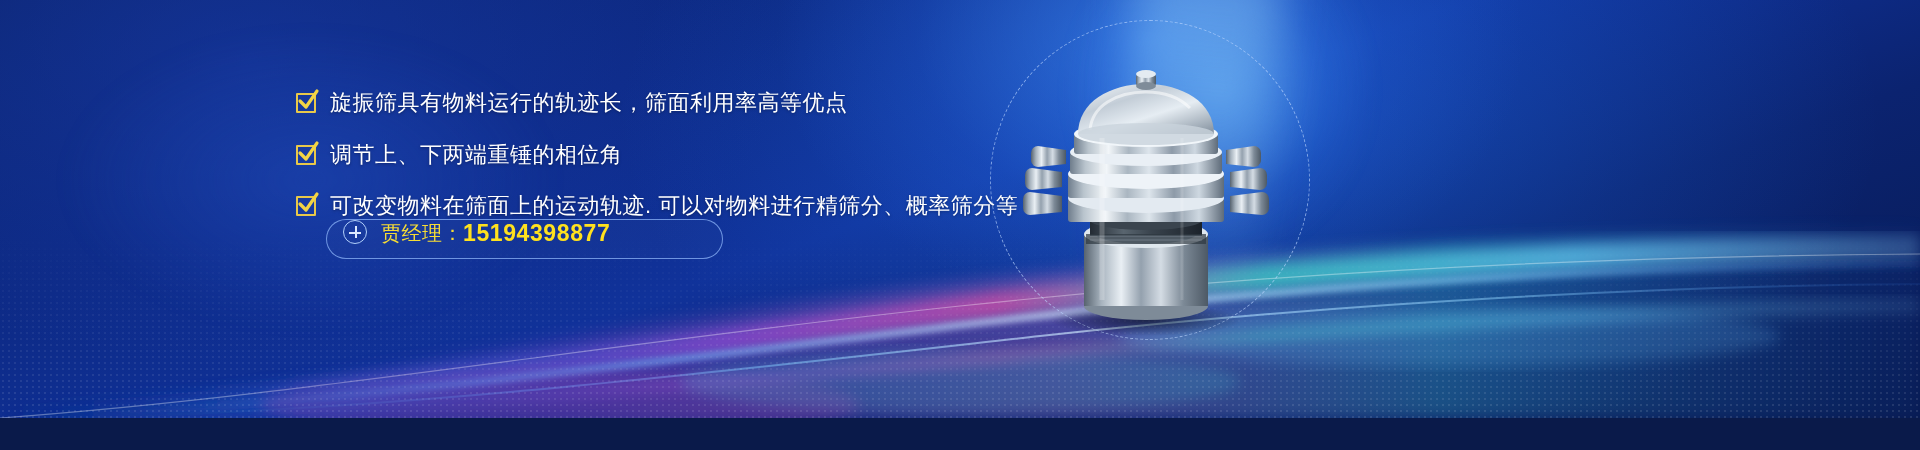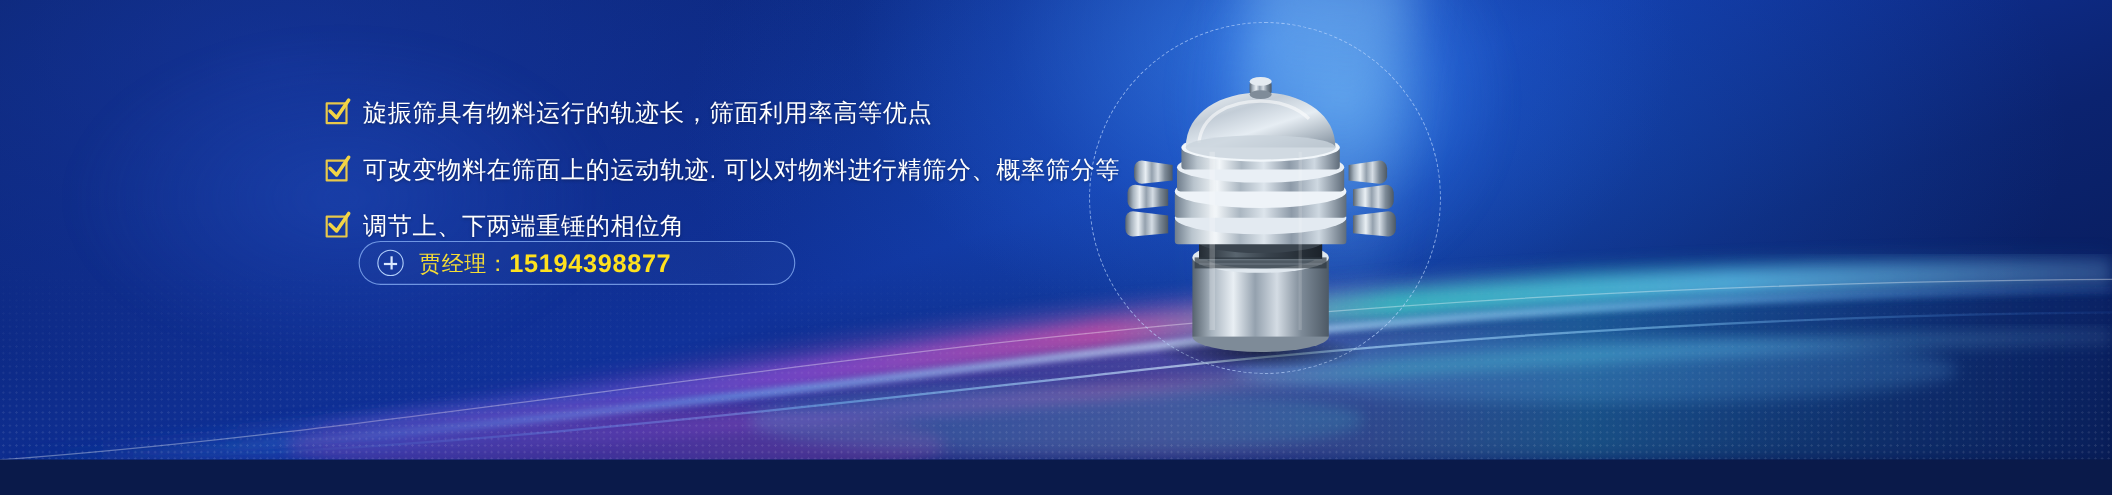--- a/index.html
+++ b/index.html
@@ -58,21 +58,21 @@
   .check-icon svg{position:absolute;left:-1px;top:-5px;width:26px;height:26px;}
   .bullet-text{
     color:#ffffff; font-size:22px; line-height:1.35; letter-spacing:.5px;
     white-space:nowrap; text-shadow:0 1px 3px rgba(0,0,0,.35);
   }
 
   
   .phone-pill{
     position:absolute; left:326px; top:219px;
     width:397px; height:40px; border:1px solid rgba(150,190,255,.70);
-    border-radius:20px; display:flex; align-items:center; padding-left:16px;
+    border-radius:20px; display:flex; padding-left:16px;
     background:rgba(255,255,255,.02);
   }
   .plus-icon{
     width:24px;height:24px;border:1.5px solid rgba(185,215,255,.95);border-radius:50%;
     position:relative;flex:0 0 24px;margin-right:14px;
   }
   .plus-icon::before,.plus-icon::after{
     content:"";position:absolute;background:#dce9ff;
   }
   .plus-icon::before{left:5px;top:10.5px;width:12px;height:2px;}
@@ -159,31 +159,31 @@
         <span class="bullet-text">旋振筛具有物料运行的轨迹长，筛面利用率高等优点</span>
       </div>
 
       <div class="bullet">
         <span class="check-icon">
           <span class="box"></span>
           <svg viewBox="0 0 26 26" fill="none">
             <path d="M5 13 L11 19 L22 3" stroke="#f2d445" stroke-width="3.2" stroke-linecap="round" stroke-linejoin="round"></path>
           </svg>
         </span>
-        <span class="bullet-text">可改变物料在筛面上的运动轨迹. 可以对物料进行精筛分、概率筛分等</span>
+        <span class="bullet-text">调节上、下两端重锤的相位角</span>
       </div>
 
       <div class="bullet">
         <span class="check-icon">
           <span class="box"></span>
           <svg viewBox="0 0 26 26" fill="none">
             <path d="M5 13 L11 19 L22 3" stroke="#f2d445" stroke-width="3.2" stroke-linecap="round" stroke-linejoin="round"></path>
           </svg>
         </span>
-        <span class="bullet-text">调节上、下两端重锤的相位角</span>
+        <span class="bullet-text">可改变物料在筛面上的运动轨迹. 可以对物料进行精筛分、概率筛分等</span>
       </div>
 
     </div>
 
     <div class="phone-pill">
       <span class="plus-icon"></span>
       <span class="pill-label">贾经理：</span>
       <span class="pill-number">15194398877</span>
     </div>
 

